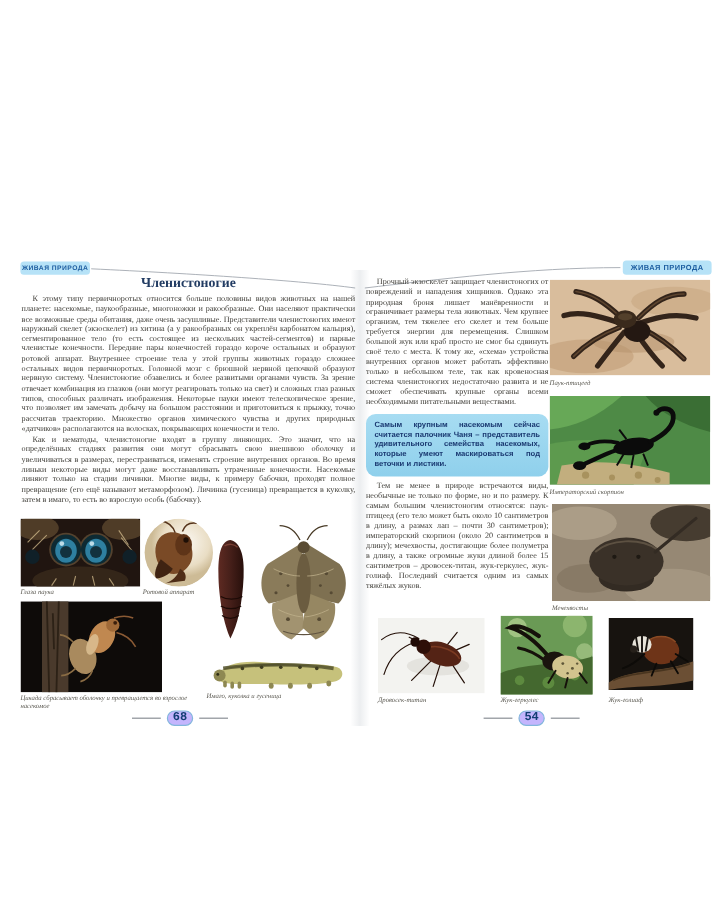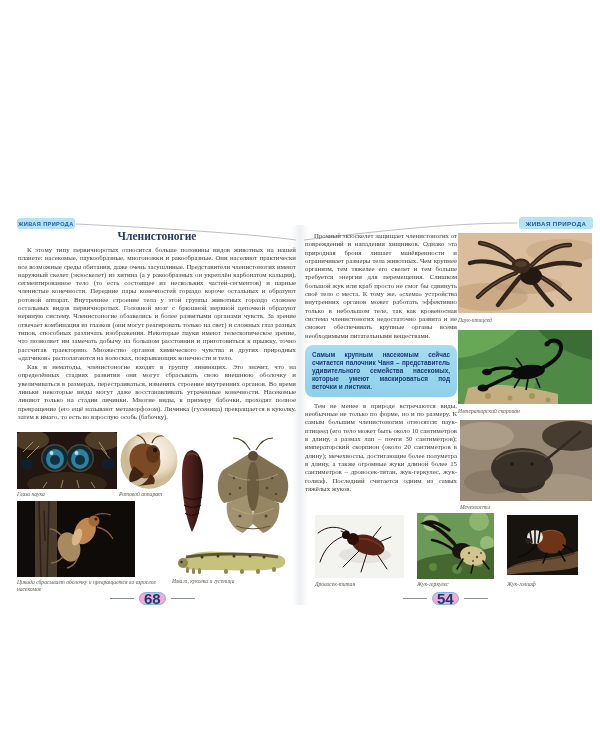--- a/index.html
+++ b/index.html
@@ -37,23 +37,23 @@
   
   .photo { position:absolute; overflow:hidden; }
   .photo svg { display:block; }
   .round { border-radius:50%; }
 
   .cap { position:absolute; font-style:italic; font-size:5.6px; line-height:6.6px; color:#5a5850; }
 
   
   .pagenum { position:absolute; display:flex; align-items:center; gap:5px; }
   .pagenum .dash { width:24px; height:1px; background:#8a8f96; }
-  .pagenum .pill { min-width:22px; height:13px; border-radius:7px; background:#f9a8d4;
-                   border:1px solid #82b6dc; color:#123e74; font-family:Liberation Sans, sans-serif;
-                   font-weight:bold; font-size:15px; display:flex; align-items:center;
+  .pagenum .pill { min-width:22px; height:13px; border-radius:7px; background:#c4b5fd;
+                   border:1px solid #82b6dc; color:#123e74; font-family:Liberation Mono, monospace;
+                   font-weight:bold; font-size:10px; display:flex; align-items:center;
                    justify-content:center; padding:0 4px; box-sizing:border-box; }
 </style>
 </head>
 <body>
 
 <div class="canvas">
   <div class="spread">
 
     <svg class="topcurve" width="600" height="26">
       <path d="M76,7 C160,11 252,17 296,23" stroke="#a8adb5" stroke-width="0.8" fill="none"></path>

